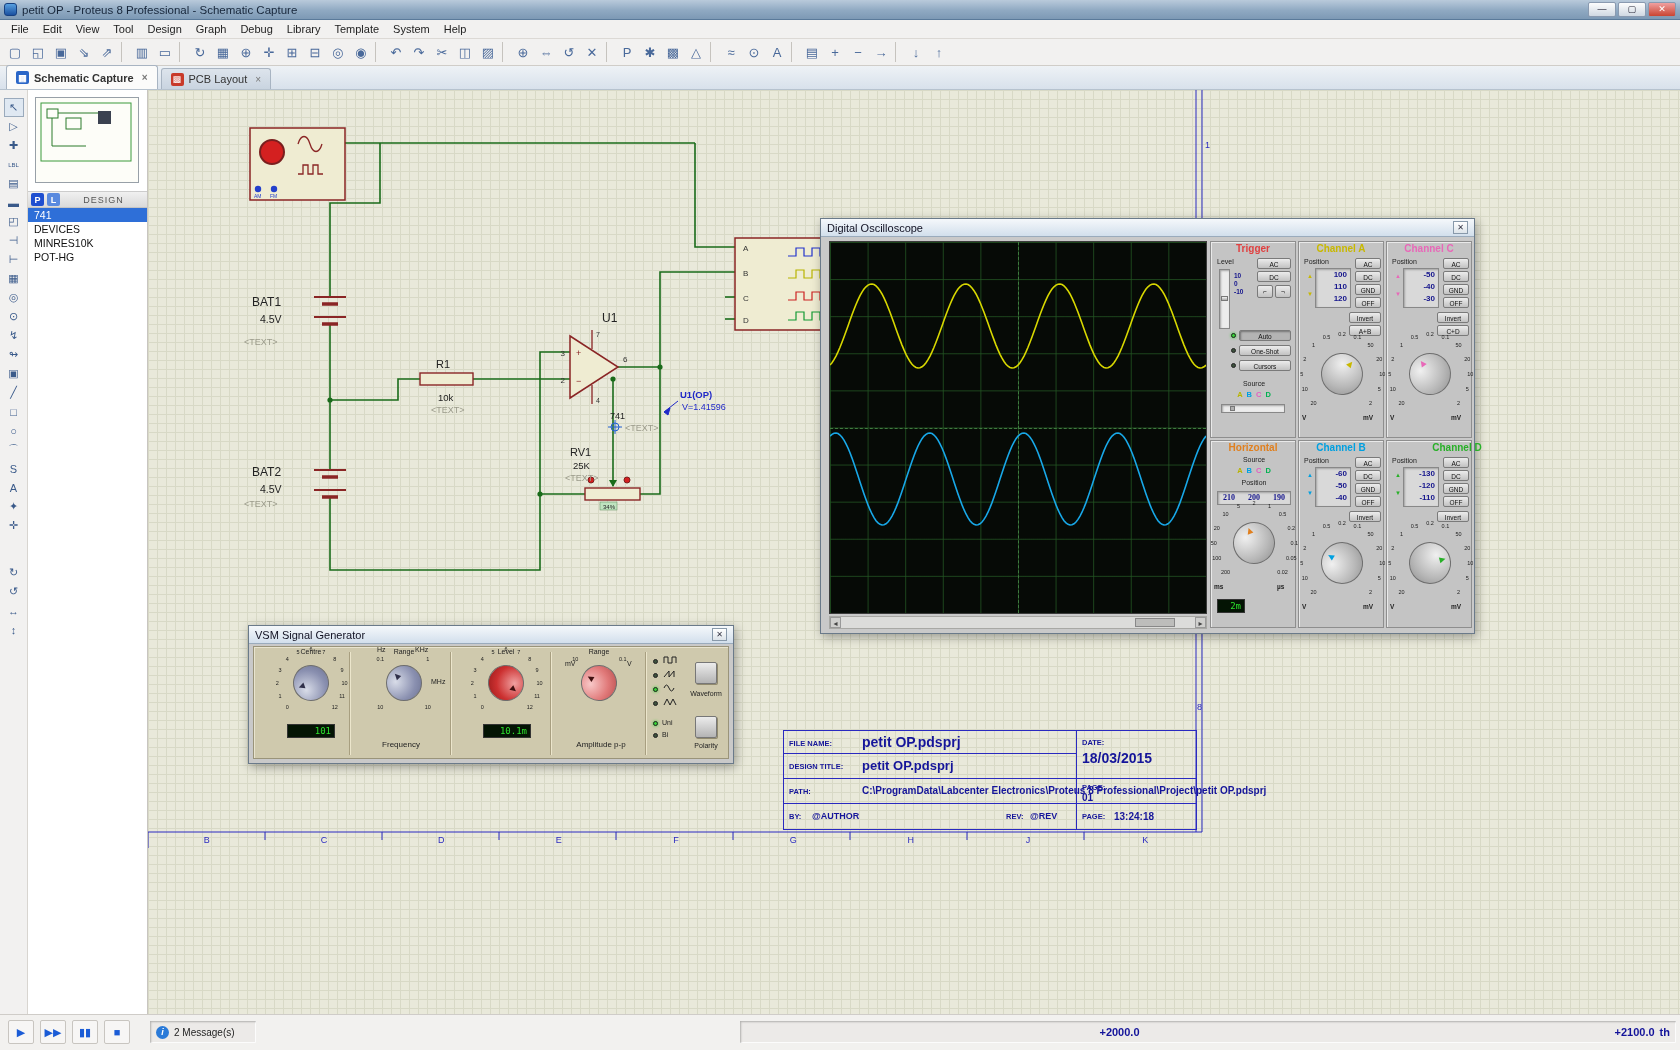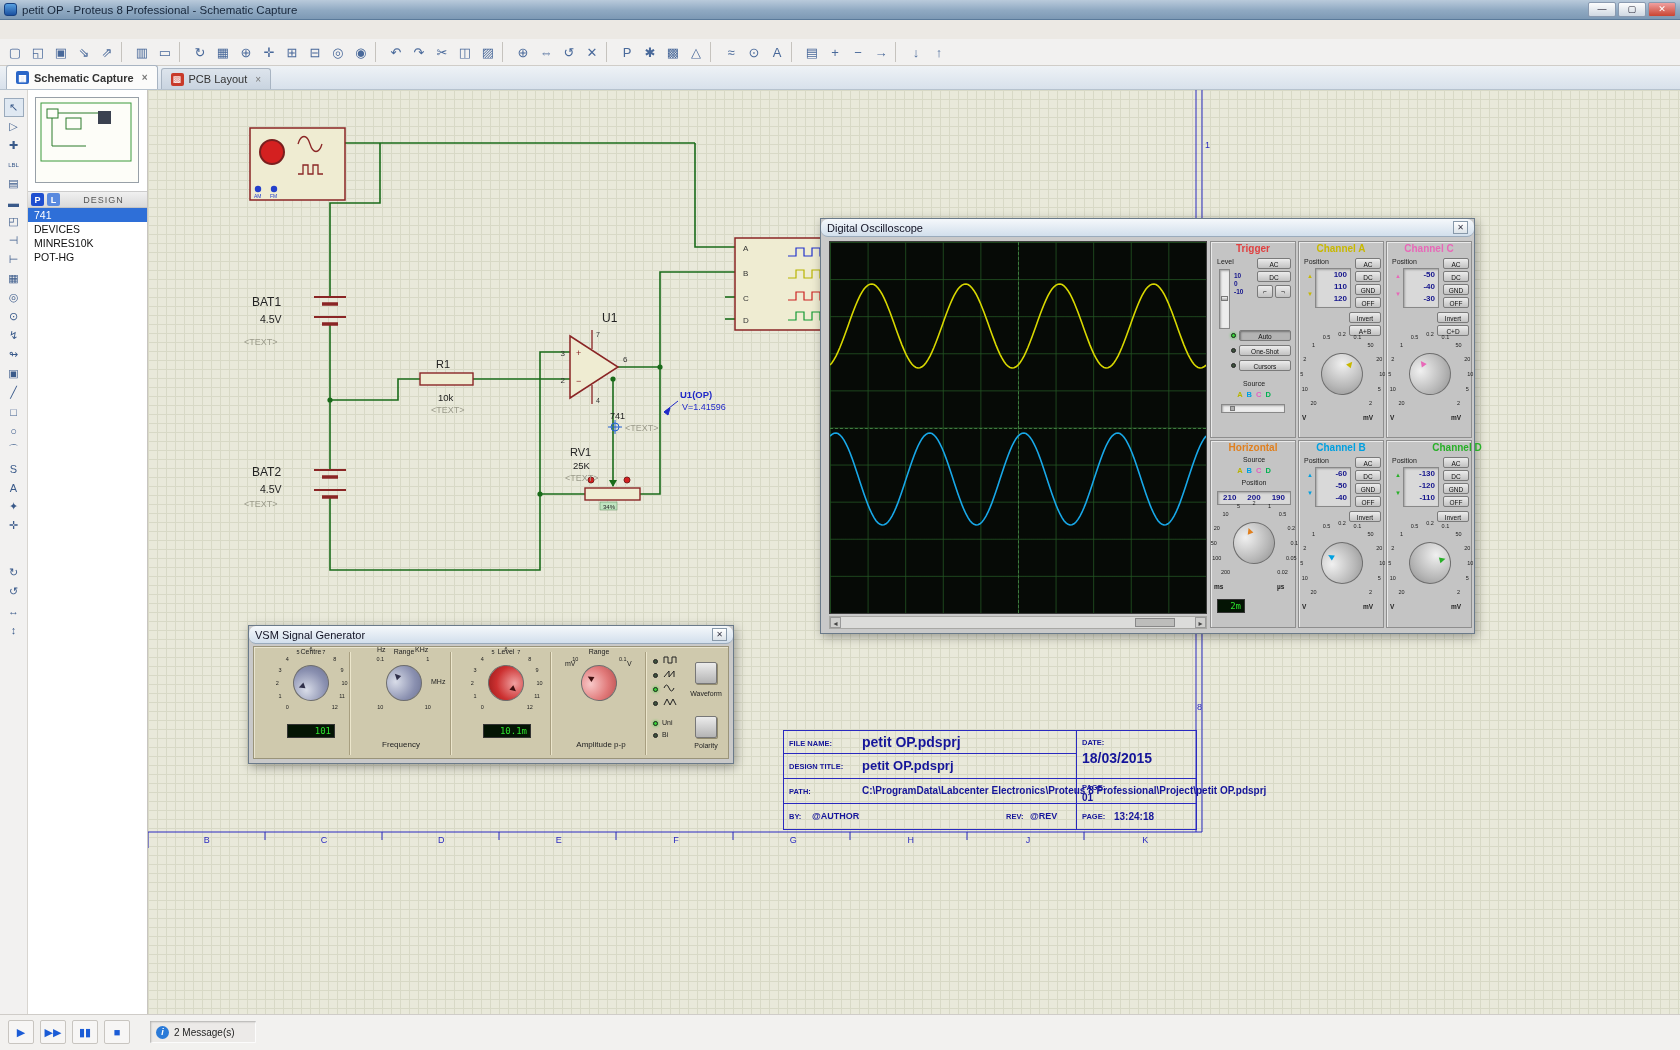--- a/index.html
+++ b/index.html
@@ -45,38 +45,38 @@
 #ruler-letters{position:absolute;left:0;top:745px;width:1056px;display:flex;}
 #ruler-letters span{flex:1;text-align:center;font-size:9px;color:#2a2ac0;}
 .rlnum{position:absolute;font-size:9px;color:#2a2ac0;}
 
 #tblock{position:absolute;left:635px;top:640px;width:414px;height:100px;border:1px solid #2a2ac0;color:#15159a;}
 .tbl{position:absolute;font-size:7.5px;font-weight:bold;white-space:nowrap;}
 .tbv{position:absolute;font-weight:bold;white-space:nowrap;}
 .tbline{position:absolute;background:#2a2ac0;}
 
 .fwin{position:absolute;background:#c9c9c9;border:1px solid #6a7a8a;box-shadow:2px 3px 10px rgba(0,0,0,.35);}
-.wtitle{position:absolute;left:0;top:0;right:0;height:18px;background:linear-gradient(#f5f8fb,#d2dfec);border-bottom:1px solid #9aabbc;display:flex;align-items:center;padding:0 6px;font-size:11px;color:#112;border-radius:7px;}
+.wtitle{position:absolute;left:0;top:0;right:0;height:18px;background:linear-gradient(#f5f8fb,#d2dfec);border-bottom:1px solid #9aabbc;display:flex;align-items:center;padding:0 6px;font-size:11px;color:#112;}
 .wclose{margin-left:auto;width:15px;height:13px;border:1px solid #8899aa;background:linear-gradient(#fff,#dde4ea);font-size:8px;line-height:11px;text-align:center;color:#334;}
 
 #scope-screen{position:absolute;left:8px;top:22px;width:378px;height:373px;background:#060a06;border:1px solid #3c3c3c;background-image:linear-gradient(rgba(34,84,34,.8) 1px,transparent 1px),linear-gradient(90deg,rgba(34,84,34,.8) 1px,transparent 1px);background-size:37.6px 37.1px;}
 .dashv{position:absolute;left:50%;top:0;bottom:0;border-left:1px dashed #3f7a3f;}
 .dashh{position:absolute;top:50%;left:0;right:0;border-top:1px dashed #3f7a3f;}
 #scope-scroll{position:absolute;left:8px;top:397px;width:378px;height:13px;background:#dcdcda;border:1px solid #a8a8a4;}
 .scar{position:absolute;top:0;width:11px;height:11px;font-size:8px;line-height:11px;text-align:center;color:#444;background:#cfcfcd;border:1px solid #999;}
 .scthumb{position:absolute;left:305px;top:1px;width:40px;height:9px;background:#bdbdbb;border:1px solid #888;}
 .spanel{position:absolute;width:86px;background:#c4c4c4;border:1px solid #8e8e8e;box-shadow:inset 1px 1px 0 #e9e9e9;}
 .ptitle{position:absolute;left:0;top:1px;width:100%;text-align:center;font-size:10px;font-weight:bold;}
 .plab{position:absolute;font-size:7px;color:#222;}
 .pbtn{position:absolute;font-size:6.5px;height:11px;line-height:9px;background:linear-gradient(#ececec,#c2c2c2);border:1px solid #7a7a7a;border-radius:2px;text-align:center;color:#111;padding-top:1px;}
 .pbtn.pressed{background:#b4b4b4;box-shadow:inset 1px 1px 2px rgba(0,0,0,.35);}
 .spin{position:absolute;background:#d9d9d9;border:1px solid #888;box-shadow:inset 1px 1px 2px rgba(0,0,0,.25);}
 .spin .sv{display:block;font-size:8px;color:#14148c;text-align:right;padding-right:3px;line-height:12px;font-weight:bold;}
 .hspin{display:flex;justify-content:space-between;align-items:center;padding:0 5px;}
-.hspin .sv{display:inline;padding:0;line-height:12px;}
+.hspin .sv{display:inline;padding:0;line-height:12px;font-family:Liberation Serif, serif;}
 .sarr{position:absolute;font-size:6px;line-height:6px;color:#c33;}
 .knob{position:absolute;}
 .kface{position:absolute;left:50%;top:50%;border-radius:50%;background:radial-gradient(circle at 35% 30%,#f0f0f0,#b8b8b8 60%,#8e8e8e);border:1px solid #6e6e6e;}
 .kptr{position:absolute;left:50%;top:1px;width:0;height:0;border:3px solid transparent;border-bottom:6px solid var(--pc,#c33);transform:translateX(-50%);}
 .ktick{position:absolute;transform:translate(-50%,-50%);font-size:5.5px;color:#222;white-space:nowrap;}
 .punit{position:absolute;font-size:6.5px;font-weight:bold;color:#222;}
 .abcd{position:absolute;display:flex;gap:4px;justify-content:center;font-size:7.5px;font-weight:bold;}
 .vgroove{position:absolute;width:11px;background:#ececec;border:1px solid #888;box-shadow:inset 1px 1px 2px rgba(0,0,0,.3);}
 .vthumb{position:absolute;left:1px;right:1px;height:5px;background:linear-gradient(#f2f2f2,#aaa);border:1px solid #777;}
 .hgroove{position:absolute;height:9px;background:#ececec;border:1px solid #888;box-shadow:inset 1px 1px 2px rgba(0,0,0,.3);}
@@ -110,20 +110,33 @@
   <div id="titlebar">
     <div class="appico"></div>
     <span class="t">petit OP - Proteus 8 Professional - Schematic Capture</span>
     <div class="winbtns">
       <span class="wb">—</span>
       <span class="wb">▢</span>
       <span class="wb close">✕</span>
     </div>
   </div>
 
+  <div id="menubar">
+      <span class="menu-item">File</span>
+      <span class="menu-item">Edit</span>
+      <span class="menu-item">View</span>
+      <span class="menu-item">Tool</span>
+      <span class="menu-item">Design</span>
+      <span class="menu-item">Graph</span>
+      <span class="menu-item">Debug</span>
+      <span class="menu-item">Library</span>
+      <span class="menu-item">Template</span>
+      <span class="menu-item">System</span>
+      <span class="menu-item">Help</span>
+    </div>
 
   <div id="toolbar">
       <span class="tbi">▢</span>
       <span class="tbi">◱</span>
       <span class="tbi">▣</span>
       <span class="tbi">⇘</span>
       <span class="tbi">⇗</span>
       <span class="tsep"></span>
       <span class="tbi">▥</span>
       <span class="tbi">▭</span>
@@ -756,15 +769,20 @@
     <div id="sbctl">
         <span class="ctl">▶</span>
         <span class="ctl">▶▶</span>
         <span class="ctl">▮▮</span>
         <span class="ctl">■</span>
       </div>
     <div class="sunk" style="left:150px;width:106px">
       <span class="infoico">i</span>
       <span>2 Message(s)</span>
     </div>
+    <div class="sunk" style="left:740px;right:4px;justify-content:flex-end">
+      <span class="coord" style="margin-right:470px">+2000.0</span>
+      <span class="coord">+2100.0</span>
+      <span class="coord">th</span>
+    </div>
   </div>
 
 </div>
 
 </body></html>

